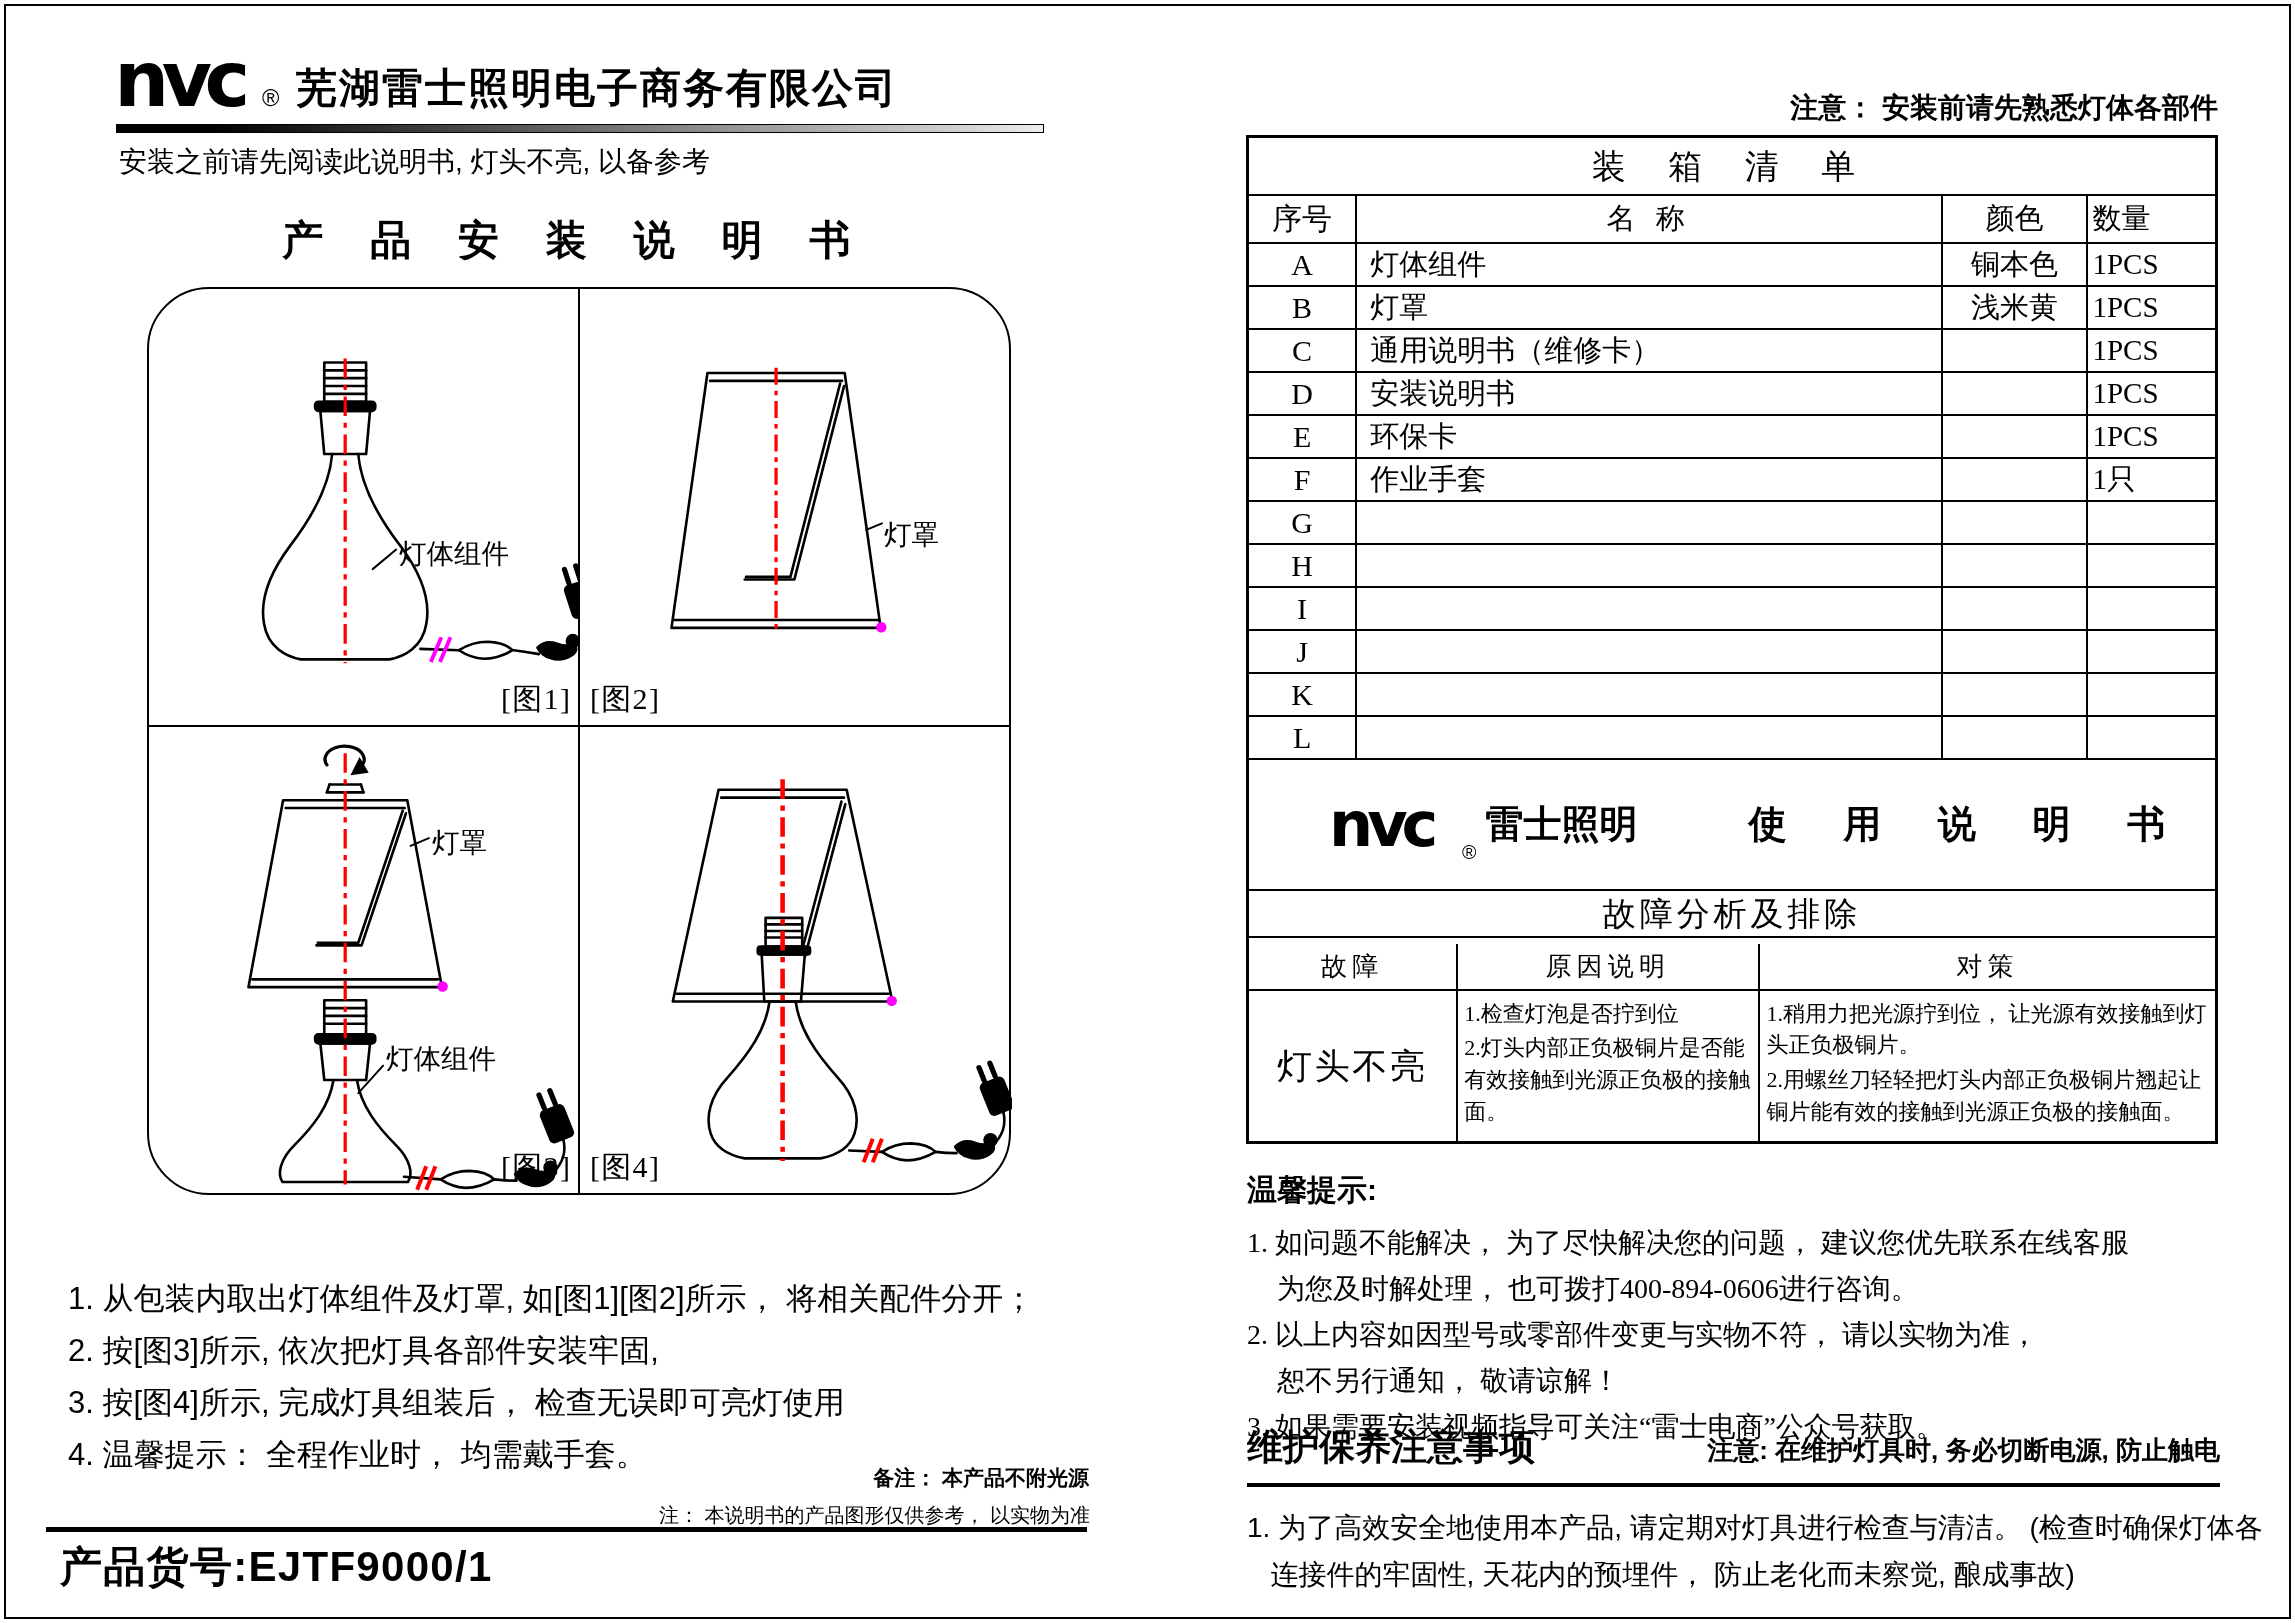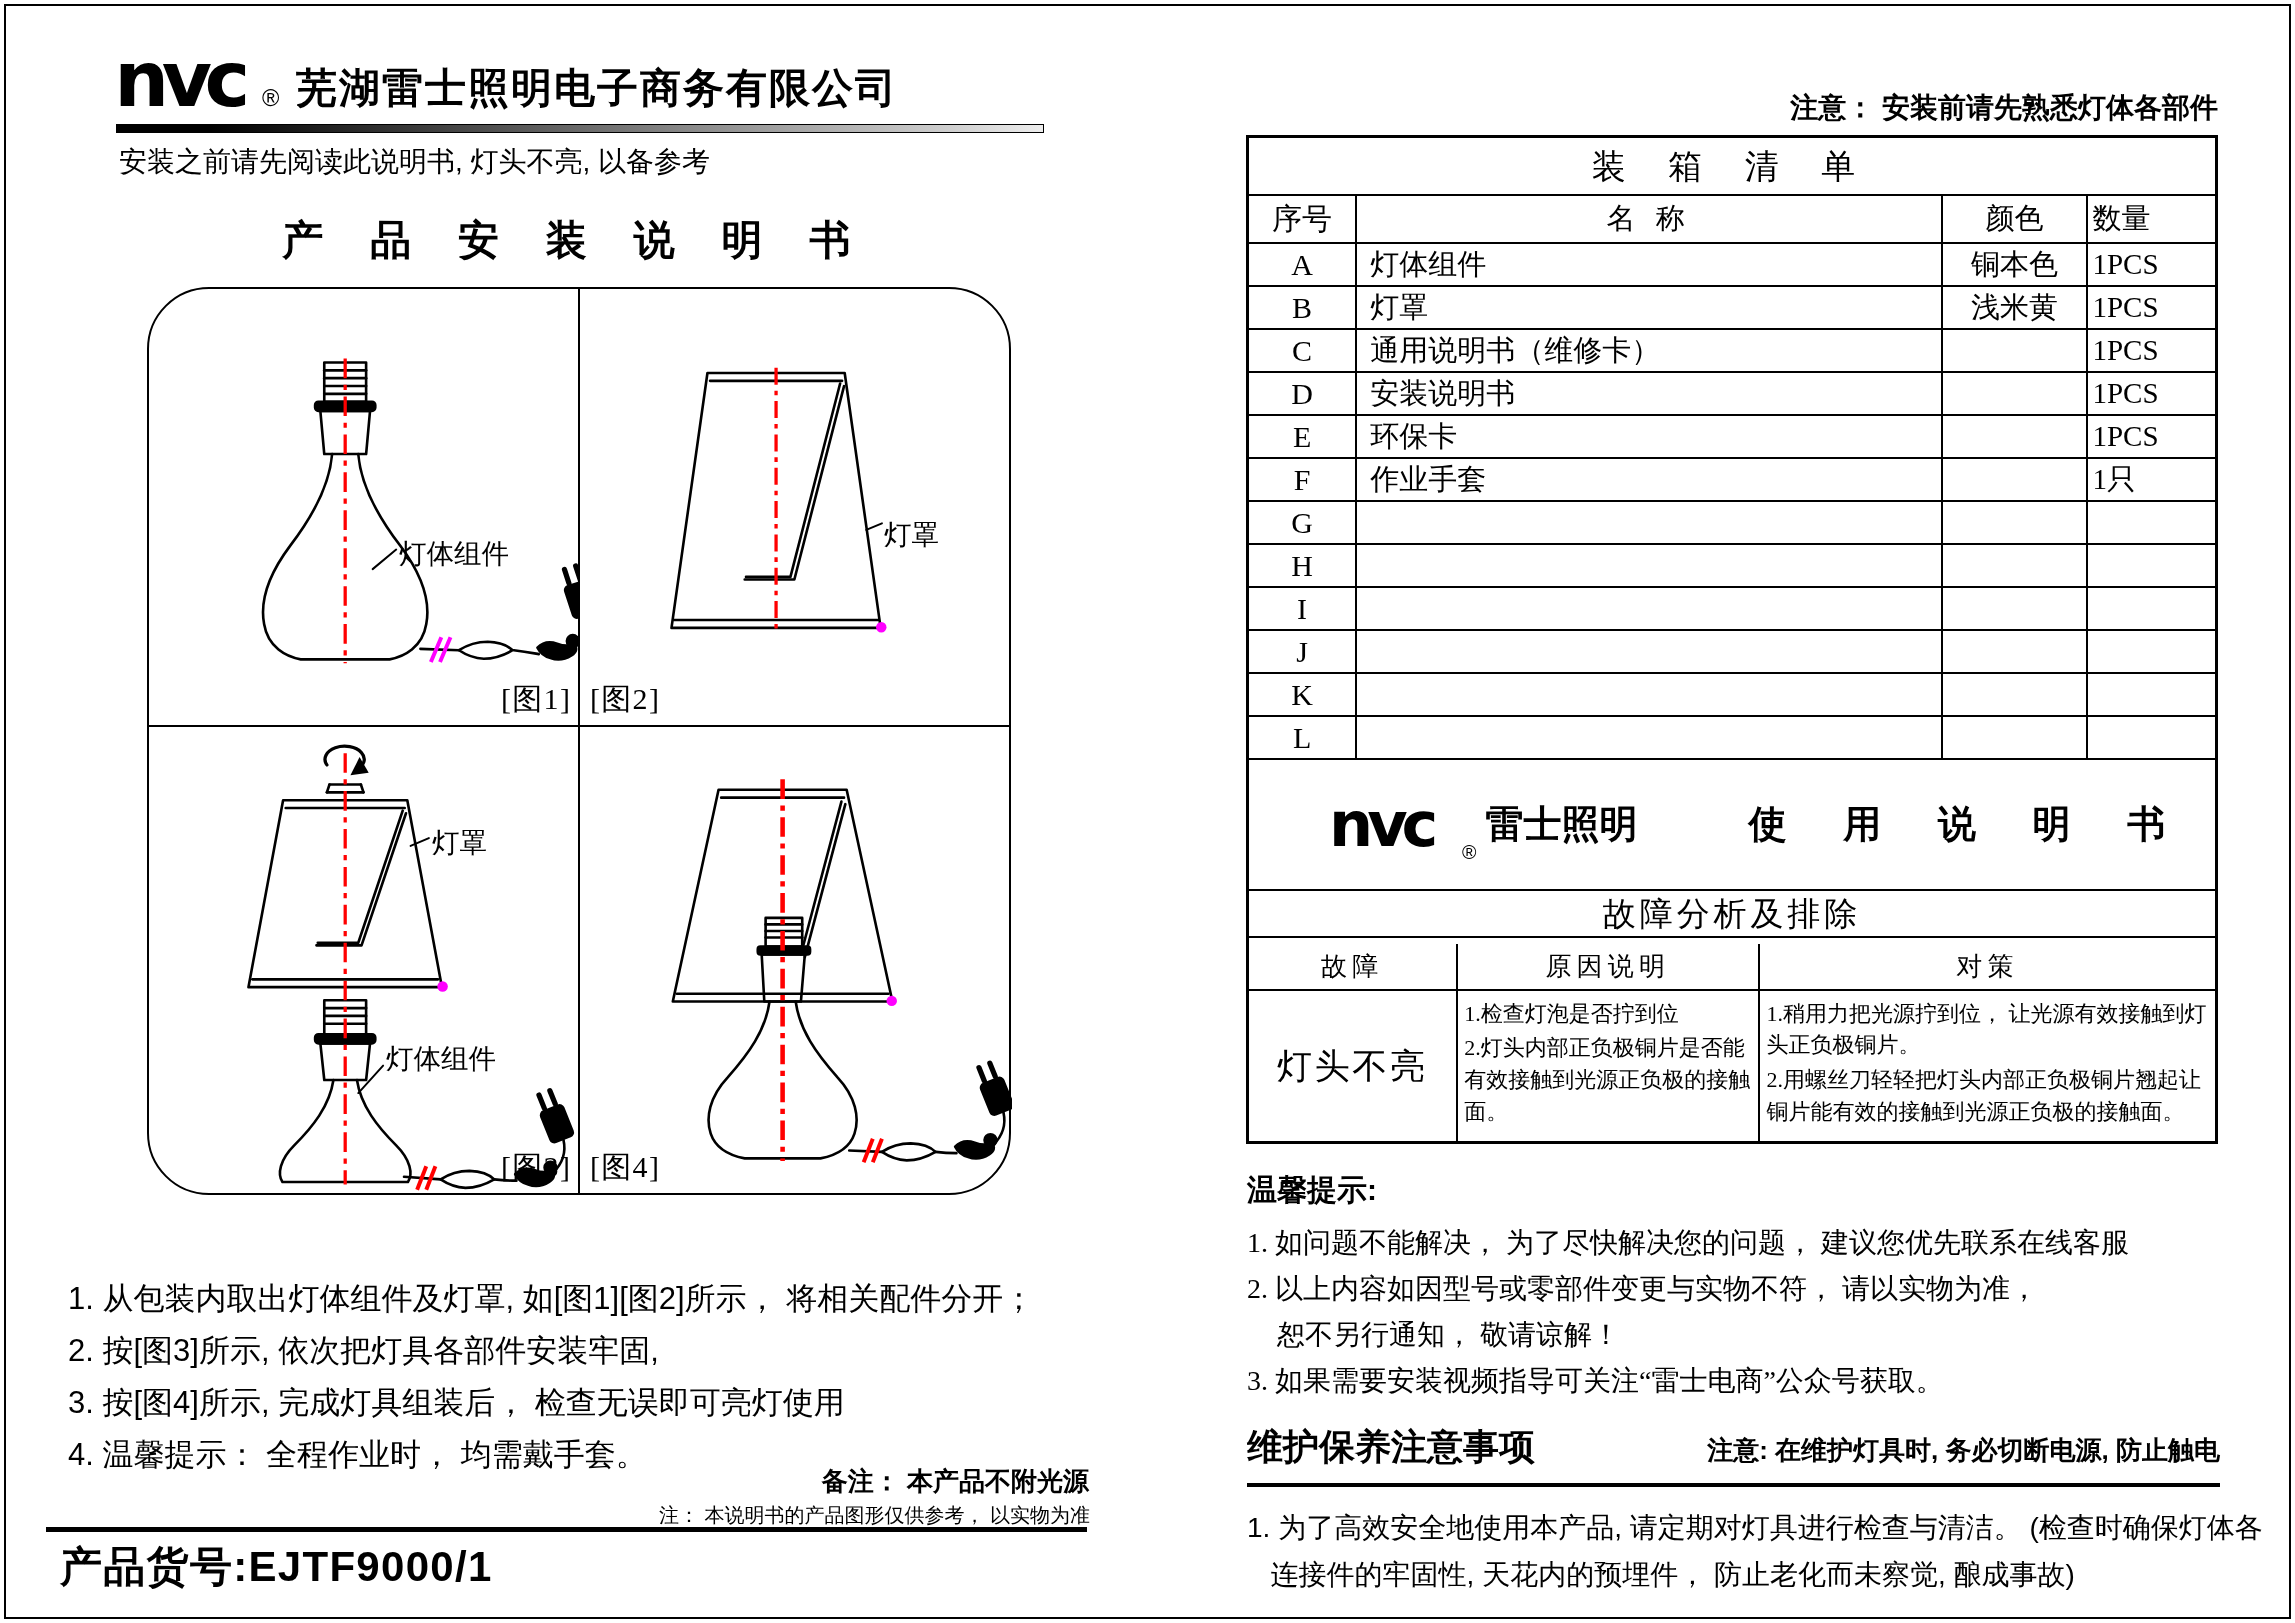--- a/index.html
+++ b/index.html
@@ -39,21 +39,21 @@
   .lbl-body1{left:250px;top:247px;}
   .lbl-shade2{left:735px;top:228px;}
   .lbl-shade3{left:283px;top:536px;}
   .lbl-body3{left:237px;top:752px;}
 
   
   .steps{position:absolute;left:68px;top:1273px;width:1047px;
          font-family:"Liberation Sans",sans-serif;font-size:31px;}
   .steps .tline{height:52px;line-height:52px;white-space:nowrap;}
   .remark{position:absolute;left:654px;top:1464px;width:435px;text-align:right;
-          font-size:26px;font-family:"Liberation Sans",sans-serif;font-weight:bold;}
+          font-size:21px;font-family:"Liberation Sans",sans-serif;font-weight:bold;}
   .disclaimer{position:absolute;left:576px;top:1502px;width:514px;text-align:right;
           font-size:20px;font-family:"Liberation Sans",sans-serif;}
   .code-rule{position:absolute;left:46px;top:1527px;width:1041px;height:5.2px;background:#000;}
   .product-code{position:absolute;left:60px;top:1539px;font-size:42px;font-weight:bold;
           font-family:"Liberation Sans",sans-serif;letter-spacing:1.3px;}
 
   
   .pack-note{position:absolute;left:1246px;top:89px;width:972px;text-align:right;
              font-size:28px;font-family:"Liberation Sans",sans-serif;font-weight:bold;}
   .ptable{position:absolute;left:1246px;top:135px;width:972px;border:3.3px solid #000;background:#fff;}
@@ -399,20 +399,21 @@
           <div class="tline">1.稍用力把光源拧到位， 让光源有效接触到灯头正负极铜片。</div>
           <div class="tline">2.用螺丝刀轻轻把灯头内部正负极铜片翘起让铜片能有效的接触到光源正负极的接触面。</div>
         </div>
     </div>
   </div>
 
   <div class="tips">
     <div class="tips-title">温馨提示:</div>
     <div>
         <div class="tline">1. 如问题不能解决， 为了尽快解决您的问题， 建议您优先联系在线客服</div>
+        <div class="tline indent">为您及时解处理， 也可拨打400-894-0606进行咨询。</div>
         <div class="tline">2. 以上内容如因型号或零部件变更与实物不符， 请以实物为准，</div>
         <div class="tline indent">恕不另行通知， 敬请谅解！</div>
         <div class="tline">3. 如果需要安装视频指导可关注“雷士电商”公众号获取。</div>
       </div>
   </div>
 
   <div class="maintenance">
     <div class="maint-head">
       <span class="maint-title">维护保养注意事项</span>
       <span class="maint-note">注意: 在维护灯具时, 务必切断电源, 防止触电</span>

